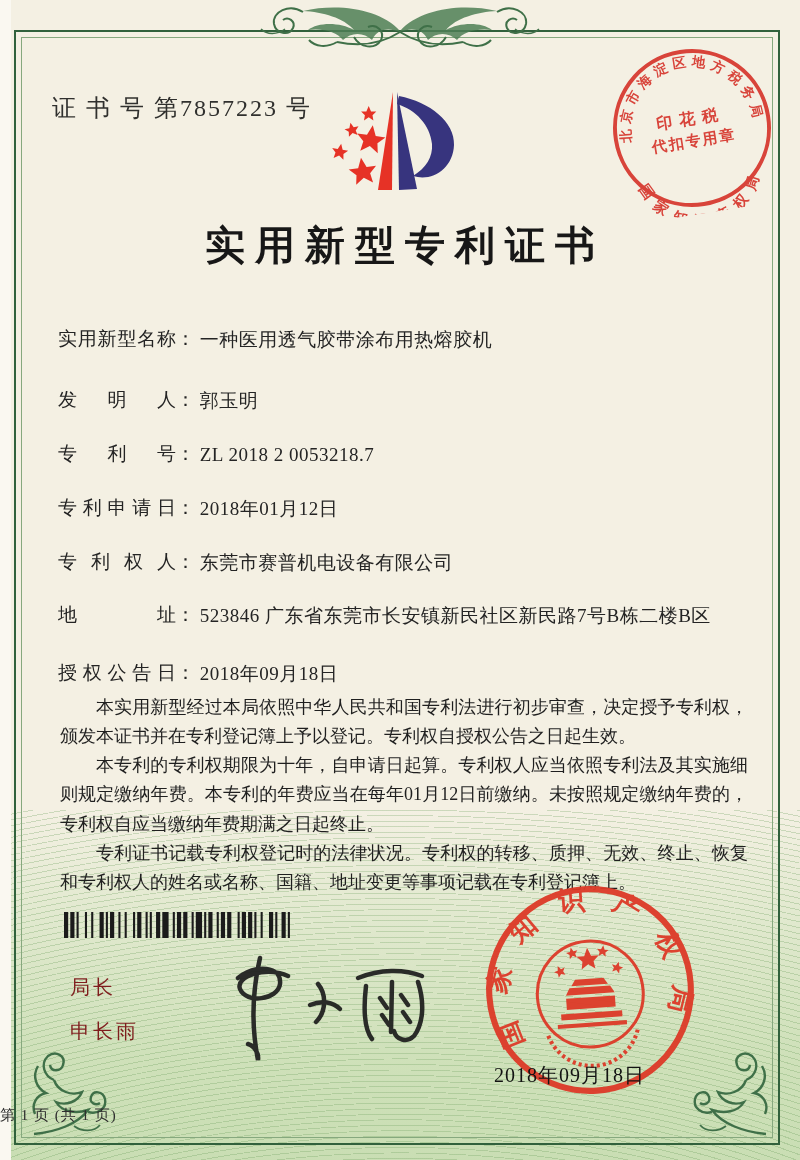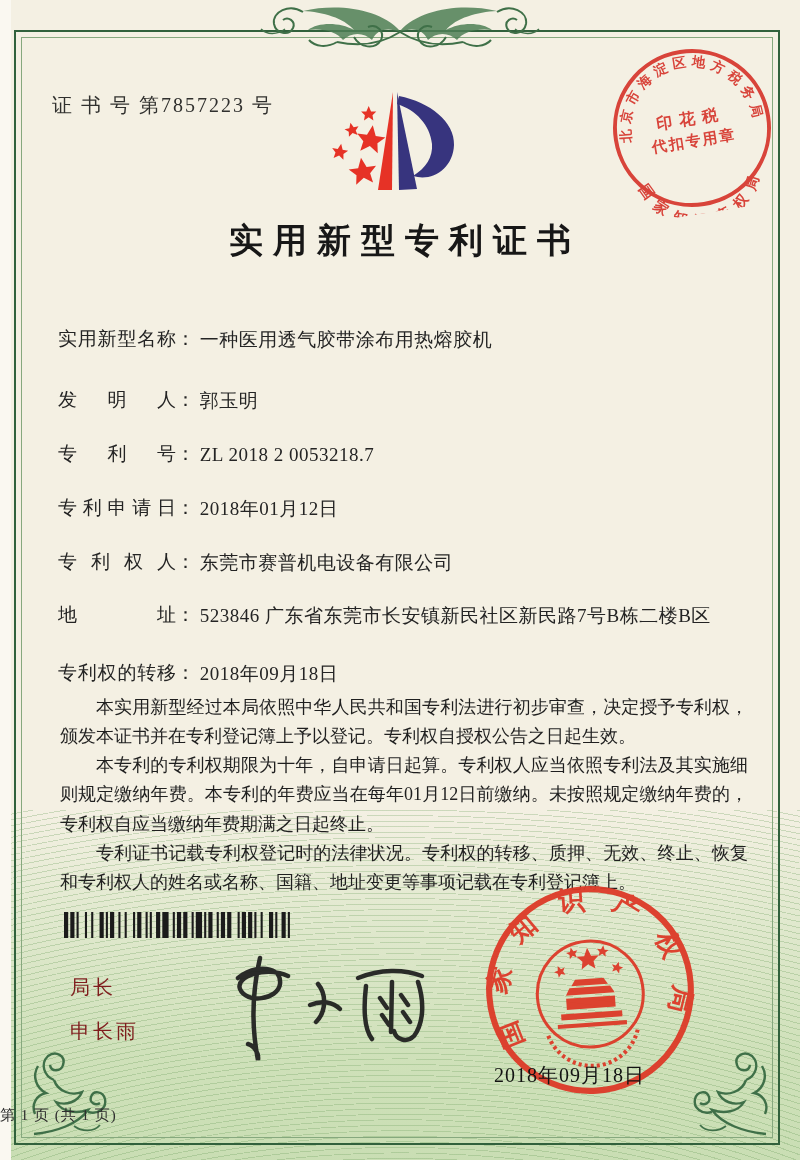--- a/index.html
+++ b/index.html
@@ -7,22 +7,22 @@
   .page{position:relative;width:800px;height:1160px;background:#f4f0e3;overflow:hidden;color:#242424;}
   .scan-edge{position:absolute;left:0;top:0;width:11px;height:100%;background:#faf8f1;}
   
   .wave{position:absolute;left:0;right:0;top:810px;bottom:0;
     background:
       repeating-radial-gradient(1400px 860px at 50% 215%, rgba(110,160,95,0.30) 0 1.5px, rgba(0,0,0,0) 1.5px 9px),
       linear-gradient(to bottom, rgba(214,230,196,0) 0%, rgba(210,227,190,0.55) 30%, rgba(203,223,181,0.9) 70%, rgba(199,221,177,0.95) 100%);}
   
   .frame-outer{position:absolute;left:14px;top:30px;width:762px;height:1111px;border:2.5px solid #31613c;}
   .frame-inner{position:absolute;left:21px;top:37px;width:750px;height:1099px;border:1px solid #86a87e;}
-  .cert-no{position:absolute;left:52px;top:92px;font-size:20px;letter-spacing:2px;color:#30302e;}
-  .title{position:absolute;left:0;right:0;top:218px;text-align:center;font-size:34px;font-weight:700;
+  .cert-no{position:absolute;left:52px;top:92px;font-size:24px;letter-spacing:2px;color:#30302e;}
+  .title{position:absolute;left:0;right:0;top:218px;text-align:center;font-size:40px;font-weight:700;
     letter-spacing:10px;text-indent:10px;color:#171717;}
   .logo{position:absolute;left:320px;top:88px;width:162px;height:120px;}
   .seal-tax{position:absolute;left:606px;top:42px;width:172px;height:172px;transform:rotate(-9deg);opacity:.93;}
   .seal-cnipa{position:absolute;left:480px;top:880px;width:220px;height:220px;transform:rotate(-4deg);opacity:.95;}
   .fields{position:absolute;left:58px;top:326px;width:690px;font-size:19px;}
   .frow{position:absolute;left:0;width:690px;}
   .flabel{display:inline-block;width:118px;text-align:justify;text-align-last:justify;vertical-align:top;}
   .fcolon{display:inline-block;vertical-align:top;}
   .fvalue{display:inline-block;vertical-align:top;letter-spacing:.5px;max-width:548px;line-height:28px;}
   .rt-col{position:absolute;left:397px;top:0;white-space:nowrap;}
@@ -137,21 +137,21 @@
     </div>
     <div class="frow" style="top:223px">
       <span class="flabel">专利权人</span><span class="fcolon">：</span>
       <span class="fvalue">东莞市赛普机电设备有限公司</span>
     </div>
     <div class="frow" style="top:276px">
       <span class="flabel">地址</span><span class="fcolon">：</span>
       <span class="fvalue" style="width:548px">523846 广东省东莞市长安镇新民社区新民路7号B栋二楼B区</span>
     </div>
     <div class="frow" style="top:334px">
-      <span class="flabel">专利权的转移</span><span class="fcolon">：</span>
+      <span class="flabel">授权公告日</span><span class="fcolon">：</span>
       <span class="fvalue">2018年09月18日</span>
     </div>
   </div>
 
   <div class="body-text">
     <p>本实用新型经过本局依照中华人民共和国专利法进行初步审查，决定授予专利权，颁发本证书并在专利登记簿上予以登记。专利权自授权公告之日起生效。</p>
     <p>本专利的专利权期限为十年，自申请日起算。专利权人应当依照专利法及其实施细则规定缴纳年费。本专利的年费应当在每年01月12日前缴纳。未按照规定缴纳年费的，专利权自应当缴纳年费期满之日起终止。</p>
     <p>专利证书记载专利权登记时的法律状况。专利权的转移、质押、无效、终止、恢复和专利权人的姓名或名称、国籍、地址变更等事项记载在专利登记簿上。</p>
   </div>
 

